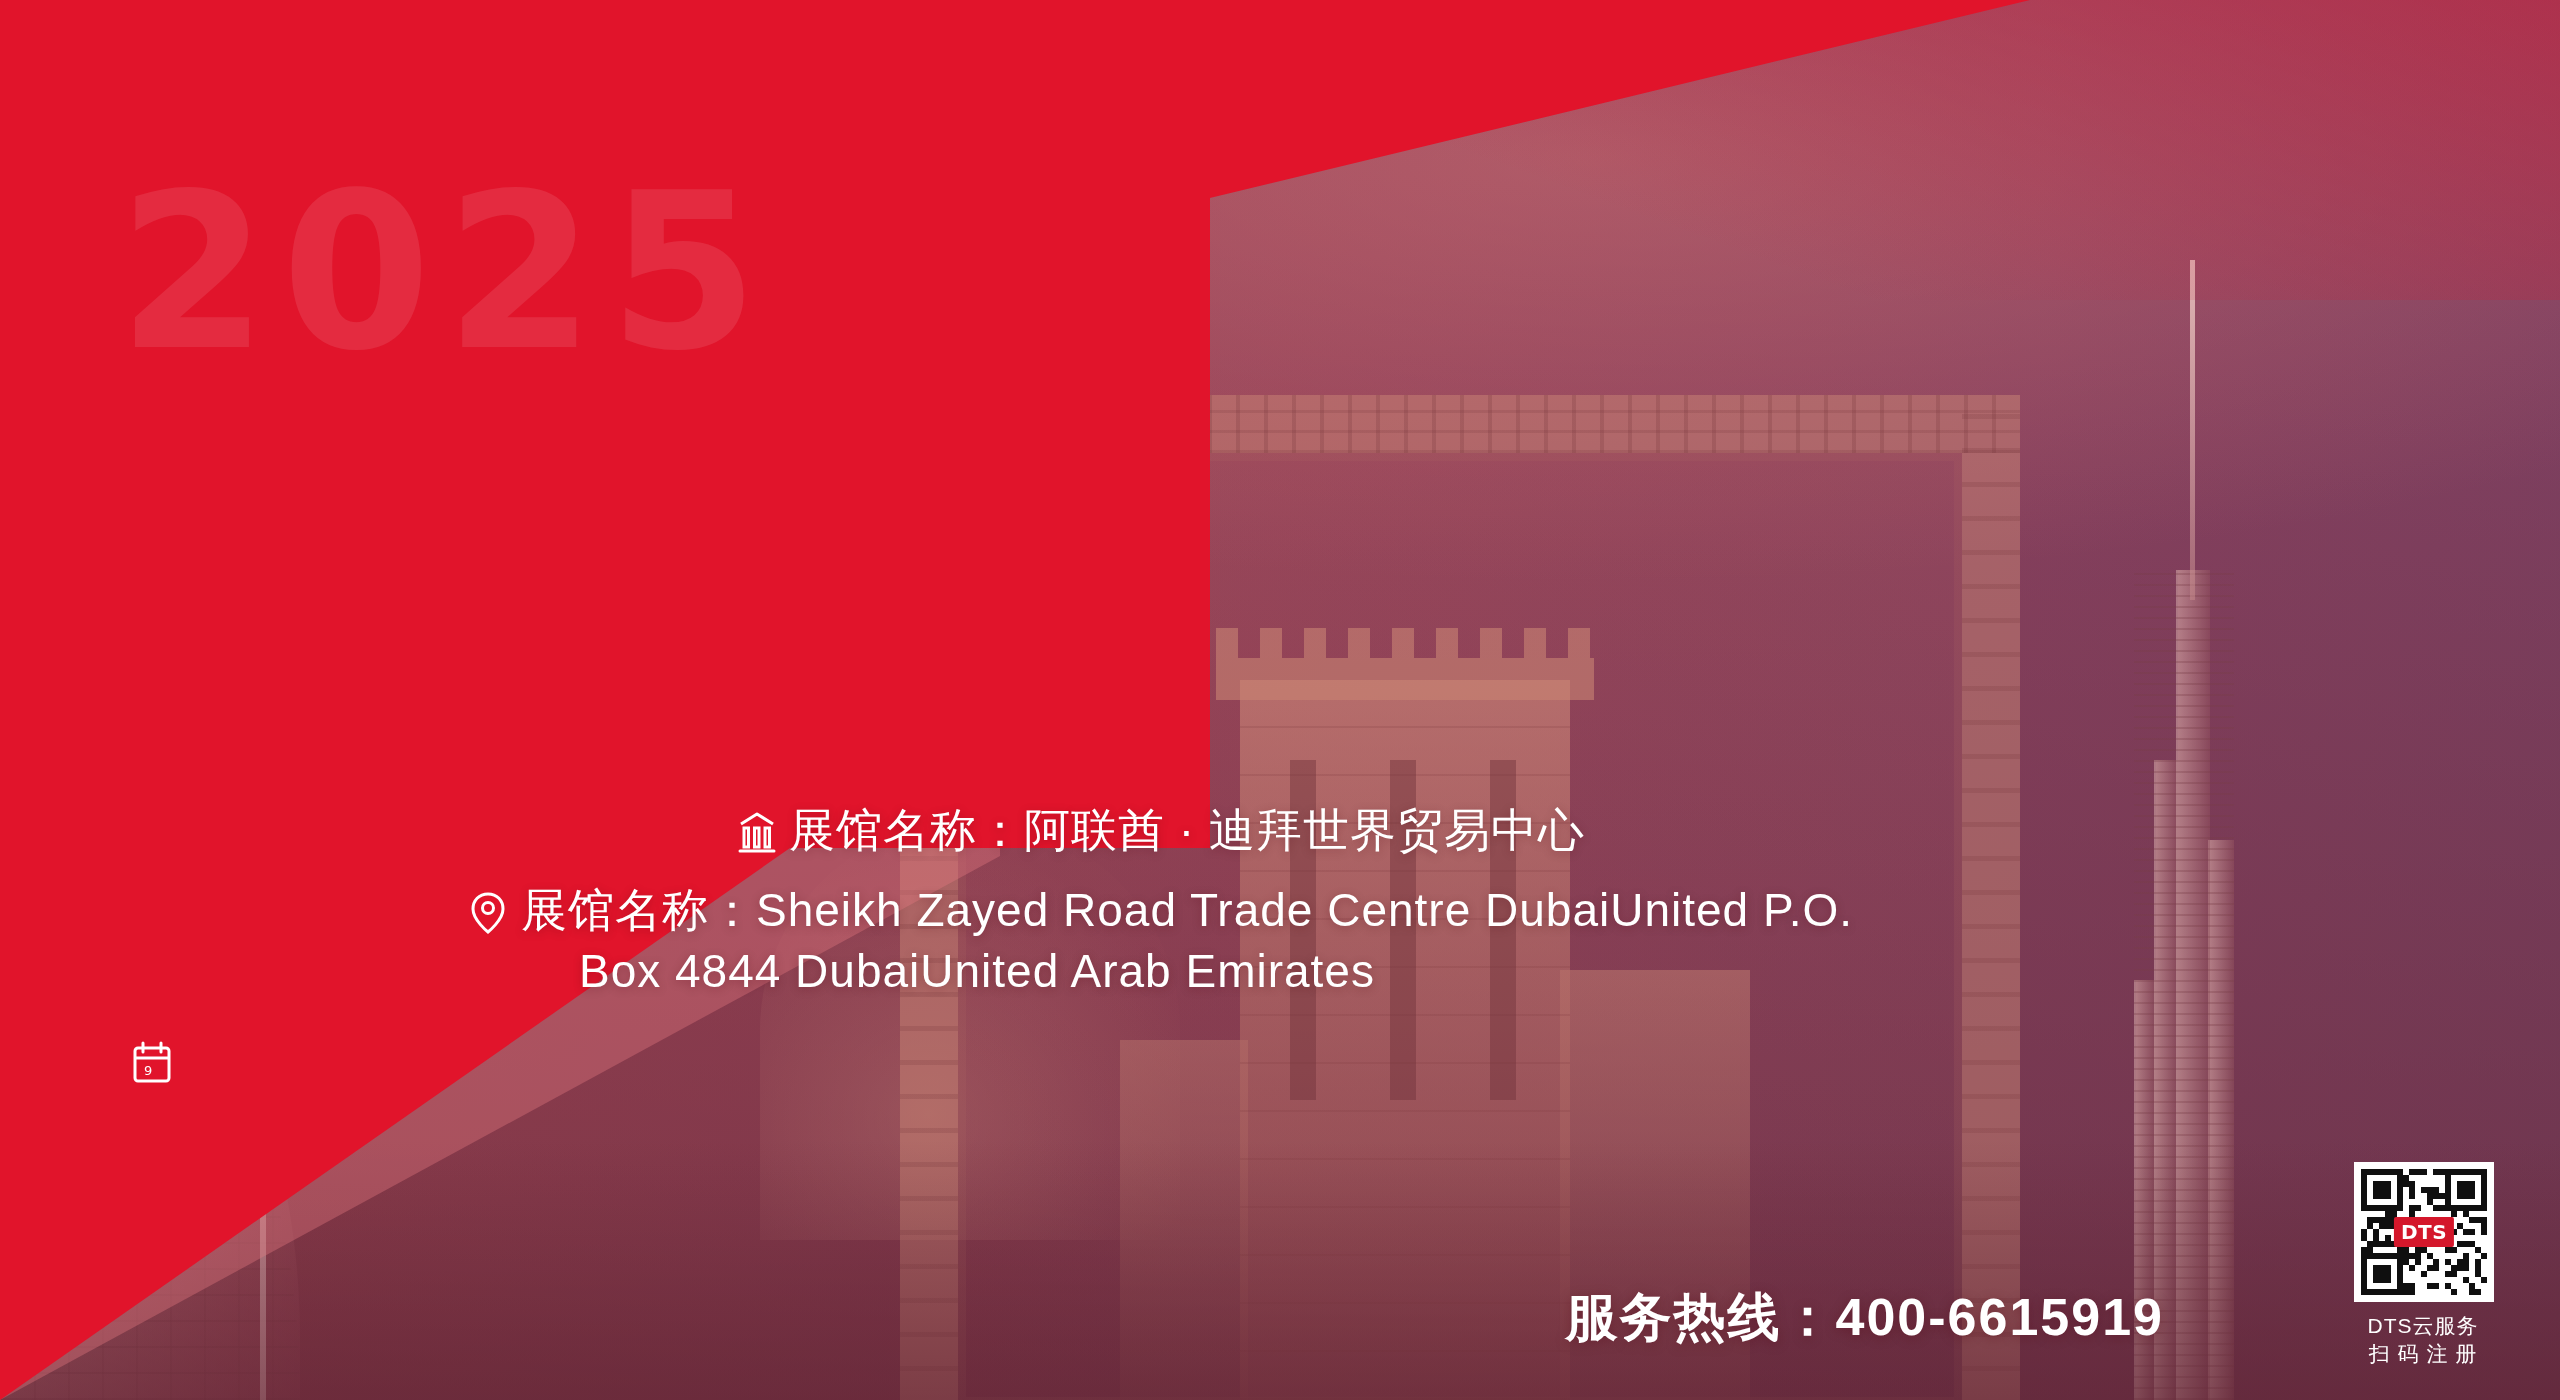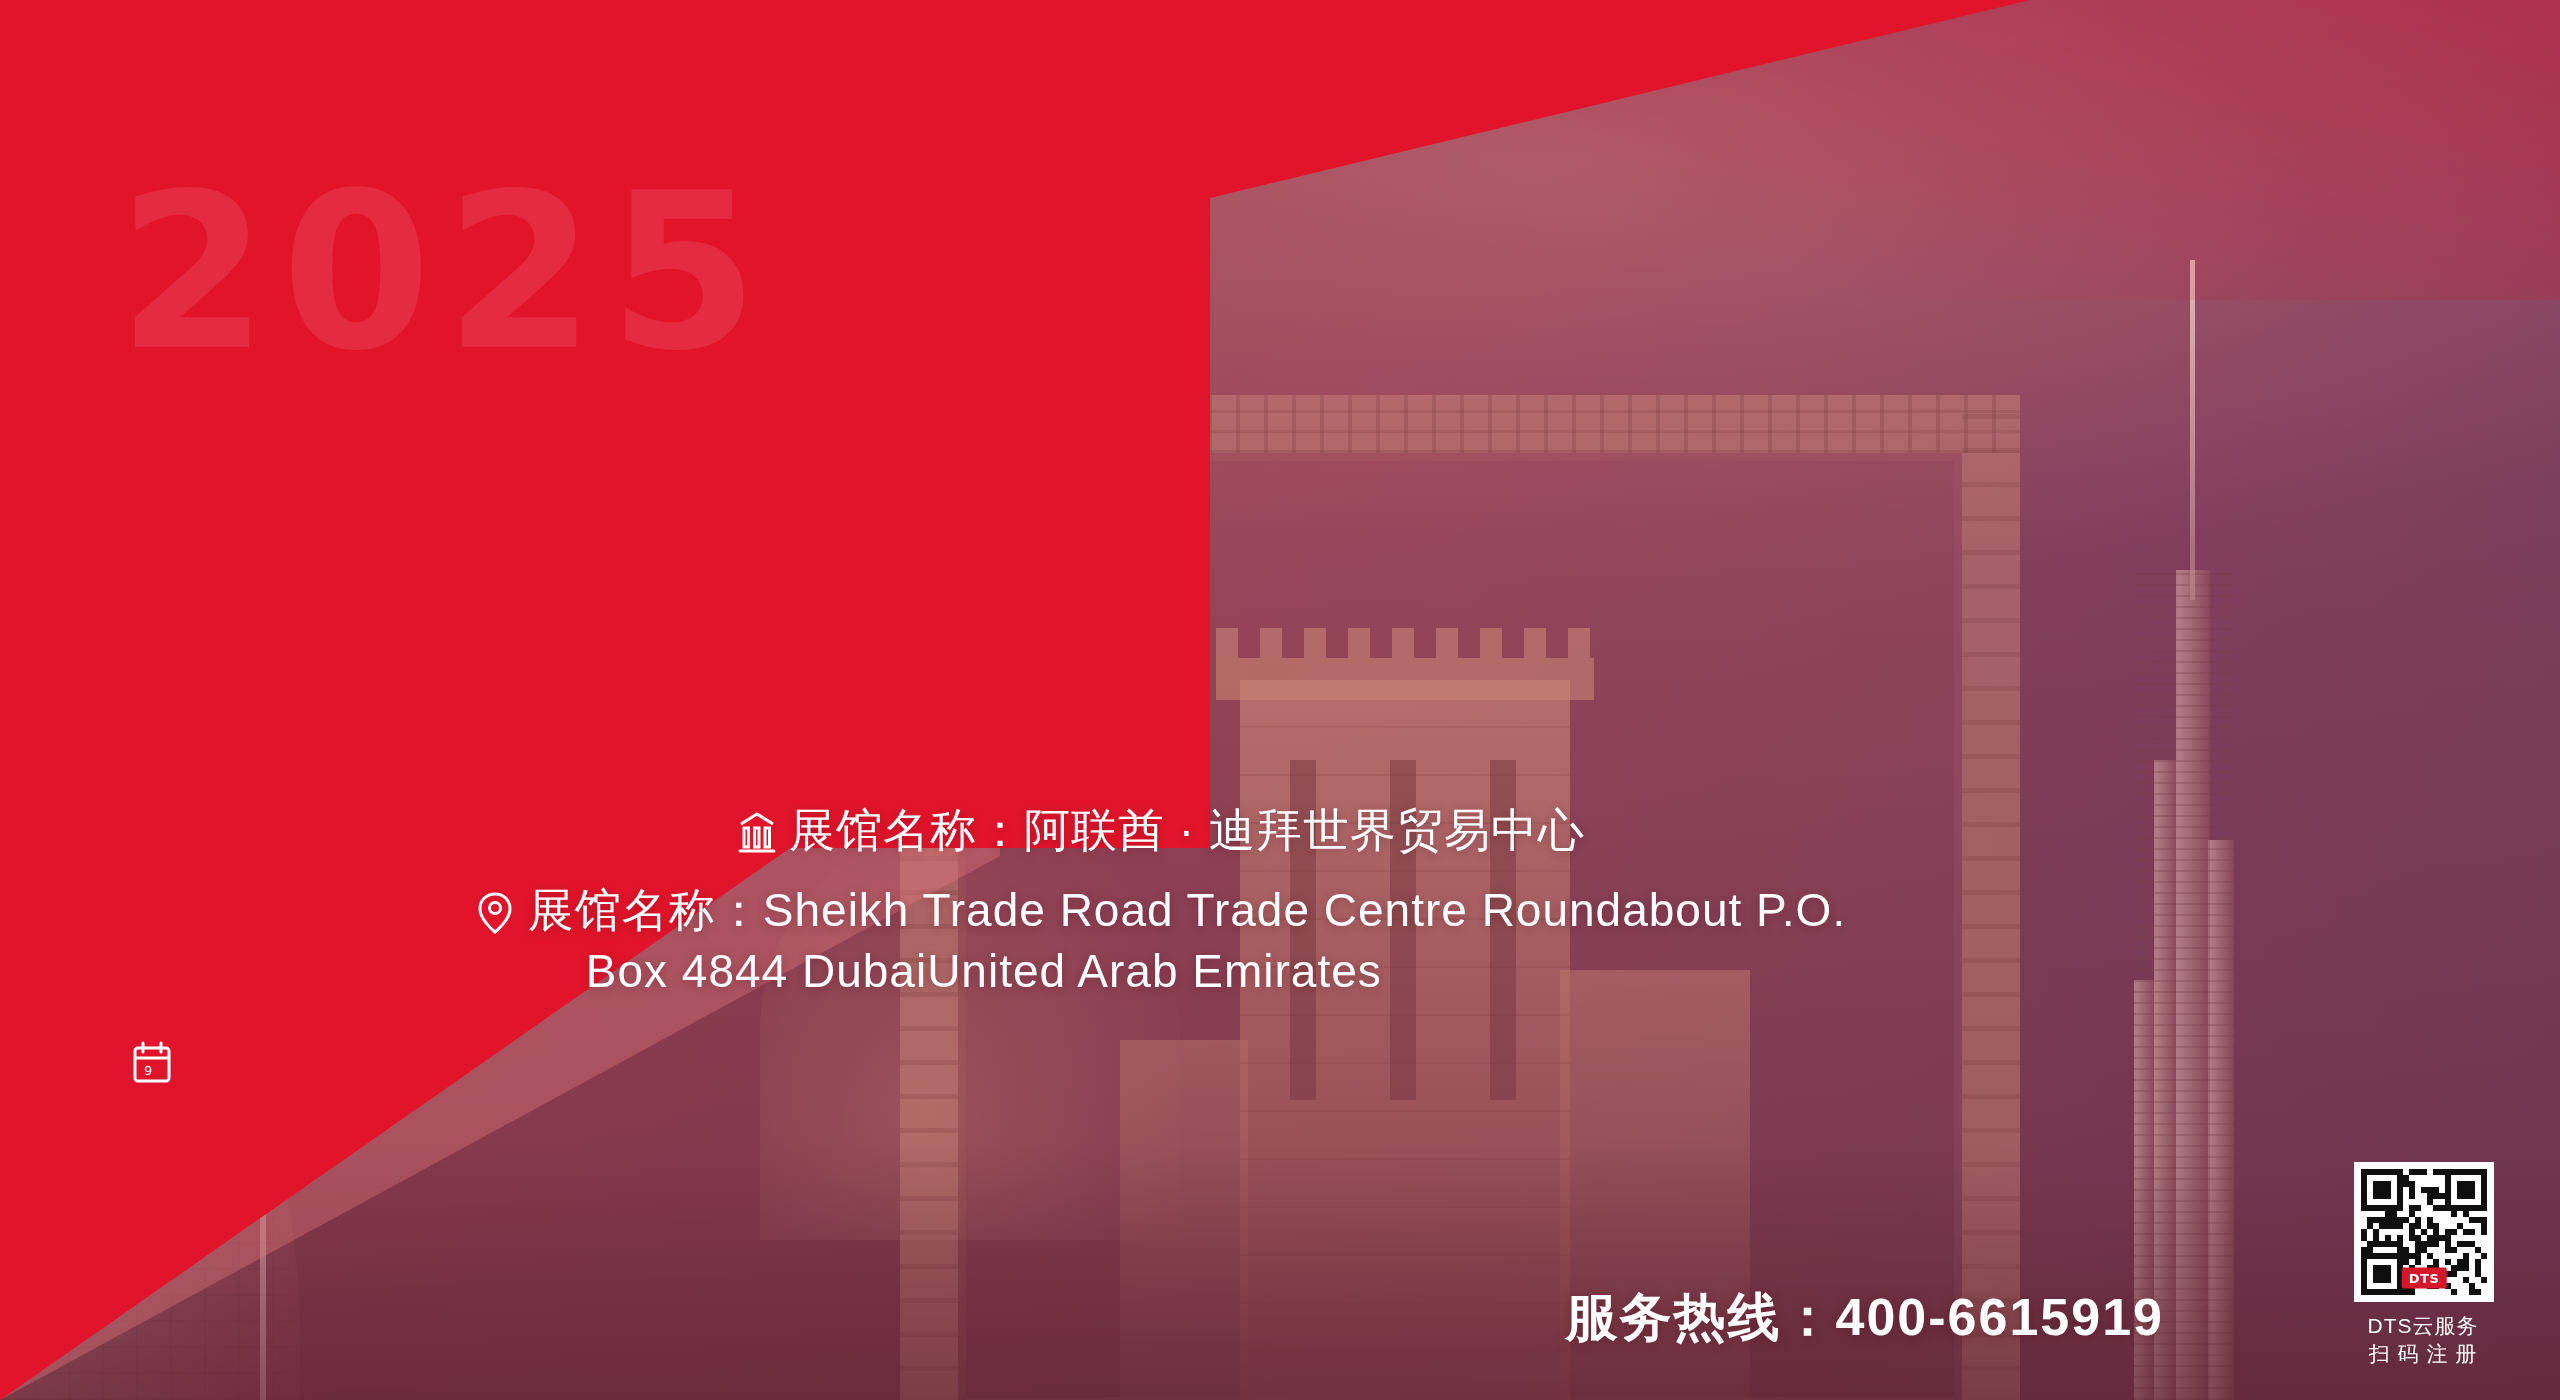--- a/index.html
+++ b/index.html
@@ -264,27 +264,26 @@
     width:126px; height:126px;
     position:relative;
     background:#ffffff;
   }
   .qr-cell { position:absolute; background:#0f0f0f; }
   .qr-logo {
     position:absolute; left:50%; top:50%;
     transform:translate(-50%,-50%);
     background:#d4172b;
     color:#fff;
-    font-size:13px;
+    font-size:20px;
     font-weight:bold;
     padding:3px 7px;
     letter-spacing:0.5px;
     border-radius:2px;
     font-family:"DejaVu Sans", sans-serif;
-    margin-top:46px;
   }
   .qr-caption {
     position:absolute; right:52px; top:1312px;
     text-align:center;
     width:170px;
     color:#ffffff;
     font-size:21px;
     line-height:1.35;
     letter-spacing:1px;
   }
@@ -358,21 +357,21 @@
       <span class="info-text"><span>展馆名称：</span><span>阿联酋 · 迪拜世界贸易中心</span></span>
     </div>
 
     <div class="info-row">
       <span class="info-ico">
         <svg width="42" height="48" viewBox="0 0 42 48">
           <path d="M21 5 C12 5 6 11.5 6 20 C6 31 21 43 21 43 C21 43 36 31 36 20 C36 11.5 30 5 21 5 Z" fill="none" stroke="#ffffff" stroke-width="3"></path>
           <circle cx="21" cy="19" r="5.5" fill="none" stroke="#ffffff" stroke-width="3"></circle>
         </svg>
       </span>
-      <span class="info-text"><span>展馆名称：</span><span>Sheikh Trade Road Trade  Centre Roundabout P.O.</span><span class="sub2">Box 4844 DubaiUnited Arab Emirates</span></span>
+      <span class="info-text"><span>展馆名称：</span><span>Sheikh Zayed Road Trade  Centre DubaiUnited P.O.</span><span class="sub2">Box 4844 DubaiUnited Arab Emirates</span></span>
     </div>
 
     <div class="date-row">
       <span class="info-ico">
         <svg width="44" height="48" viewBox="0 0 44 48">
           <rect x="5" y="8" width="34" height="33" rx="3" fill="none" stroke="#ffffff" stroke-width="3"></rect>
           <line x1="5" y1="18" x2="39" y2="18" stroke="#ffffff" stroke-width="3"></line>
           <line x1="13" y1="3" x2="13" y2="12" stroke="#ffffff" stroke-width="3" stroke-linecap="round"></line>
           <line x1="31" y1="3" x2="31" y2="12" stroke="#ffffff" stroke-width="3" stroke-linecap="round"></line>
           <text x="14" y="35" font-family="DejaVu Sans, sans-serif" font-size="13" fill="#ffffff">9</text>

